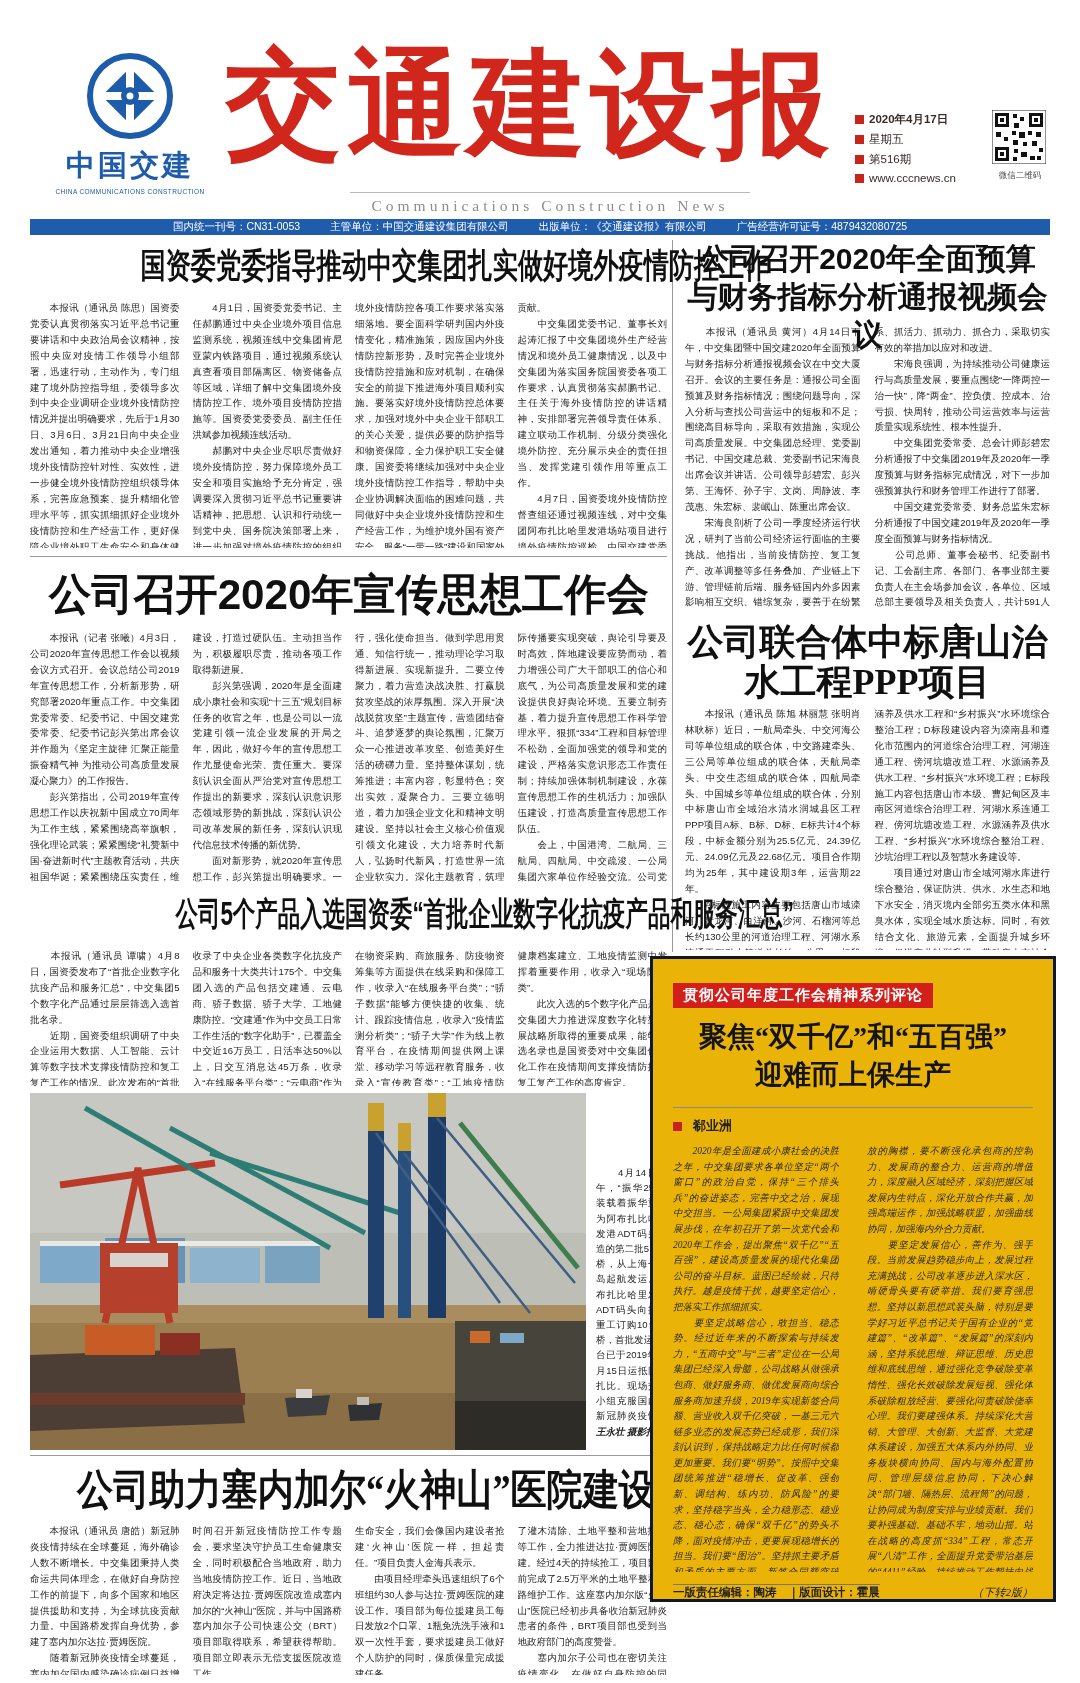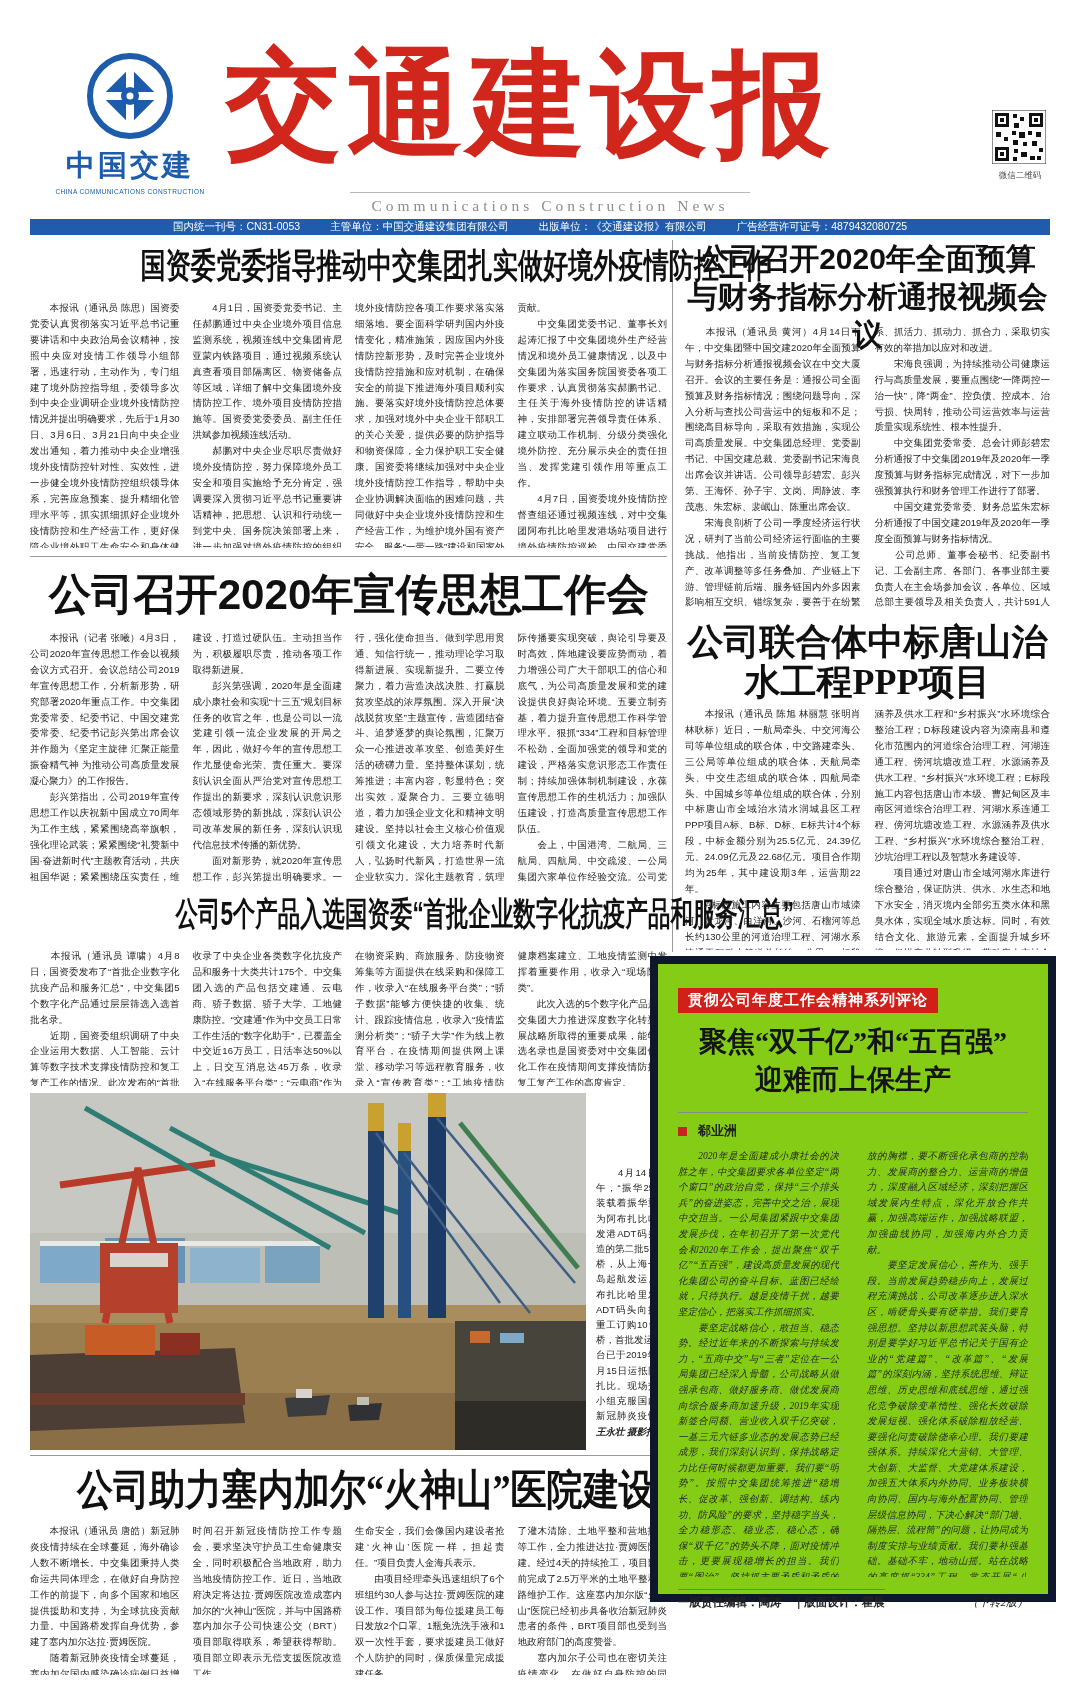--- a/index.html
+++ b/index.html
@@ -26,30 +26,30 @@
   .hl-wrap { white-space:normal; }
 
   
   .cols { display:flex; gap:13px; overflow:hidden; }
   .cols .c { flex:1; white-space:pre-wrap; text-align:justify; overflow:hidden; font-size:9.5px; line-height:15.9px; color:#1c1c1c; }
 
   .vrule { width:1px; background:#9a9a9a; }
   .hrule { height:1px; background:#9a9a9a; }
 
   
-  .redbox { border:8px solid #0f172a; background:#84cc16; }
+  .redbox { border:3px solid #0f172a; background:#eab308; }
   .kicker { display:inline-block; background:#d21f1a; color:#fff; font-weight:bold; font-size:15px; padding:3px 10px; letter-spacing:1px; }
   .ed-headline { font-family:"Liberation Serif", serif; font-weight:bold; font-size:28px; line-height:38px; color:#141414; text-align:center; white-space:pre-line; margin-top:10px; }
   .author-row { border-top:1px solid #8a8a8a; margin-top:13px; padding-top:9px; display:flex; align-items:center; gap:6px; }
   .author-name { font-weight:bold; font-size:13px; color:#222; }
   .ed-cols { display:flex; gap:28px; margin-top:9px; overflow:hidden; }
   .ed-cols .c { flex:1; white-space:pre-wrap; text-align:justify; overflow:hidden;
                 font-family:"Liberation Serif", serif; font-style:italic; font-size:9.5px; line-height:15.6px; color:#262626; }
   .ed-footer { display:flex; justify-content:space-between; align-items:flex-end; }
-  .ed-footer-left { border-top:1px solid #777; padding-top:5px; font-weight:bold; font-size:11.5px; color:#222; }
+  .ed-footer-left { border-top:1px solid #777; font-weight:bold; font-size:11.5px; color:#222; }
   .ed-continued { font-family:"Liberation Serif", serif; font-style:italic; font-size:11px; color:#222; }
 
   
   .photo-caption { white-space:pre-wrap; text-align:justify; font-size:9.5px; line-height:15.2px; color:#1c1c1c; overflow:hidden; }
   .photo-credit { font-size:9.5px; font-weight:bold; font-style:italic; color:#222; font-family:"Liberation Serif", serif; }
 </style>
 </head>
 <body>
 
 <div id="page">
@@ -65,20 +65,38 @@
         <rect x="14" y="42" width="64" height="8" fill="#fff"></rect>
         <circle cx="46" cy="46" r="9" fill="#1d5bab"></circle>
         <circle cx="46" cy="46" r="3.5" fill="#fff"></circle>
       </svg>
     </div>
     <div class="logo-cn">中国交建</div>
     <div class="logo-en">CHINA COMMUNICATIONS CONSTRUCTION</div>
   </div>
   <div class="abs paper-subtitle" style="left:350px; top:192px; width:400px;">Communications  Construction  News</div>
 
+  <div class="abs" style="left:855px; top:112px; width:130px;">
+    <div class="date-row">
+      <span class="red-sq"></span>
+      <span style="font-weight:bold;">2020年4月17日</span>
+    </div>
+    <div class="date-row">
+      <span class="red-sq"></span>
+      <span>星期五</span>
+    </div>
+    <div class="date-row">
+      <span class="red-sq"></span>
+      <span>第516期</span>
+    </div>
+    <div class="date-row">
+      <span class="red-sq"></span>
+      <span>www.cccnews.cn</span>
+    </div>
+  </div>
 
   <div class="abs" style="left:992px; top:110px; width:56px;">
     <svg width="54" height="54" viewBox="0 0 54 54">
       <rect width="54" height="54" fill="#fff" stroke="#222" stroke-width="1"></rect>
       <rect x="3" y="3" width="14" height="14" fill="#111"></rect>
         <rect x="6" y="6" width="8" height="8" fill="#fff"></rect>
         <rect x="8" y="8" width="4" height="4" fill="#111"></rect>
       <rect x="37" y="3" width="14" height="14" fill="#111"></rect>
         <rect x="40" y="6" width="8" height="8" fill="#fff"></rect>
         <rect x="42" y="8" width="4" height="4" fill="#111"></rect>

